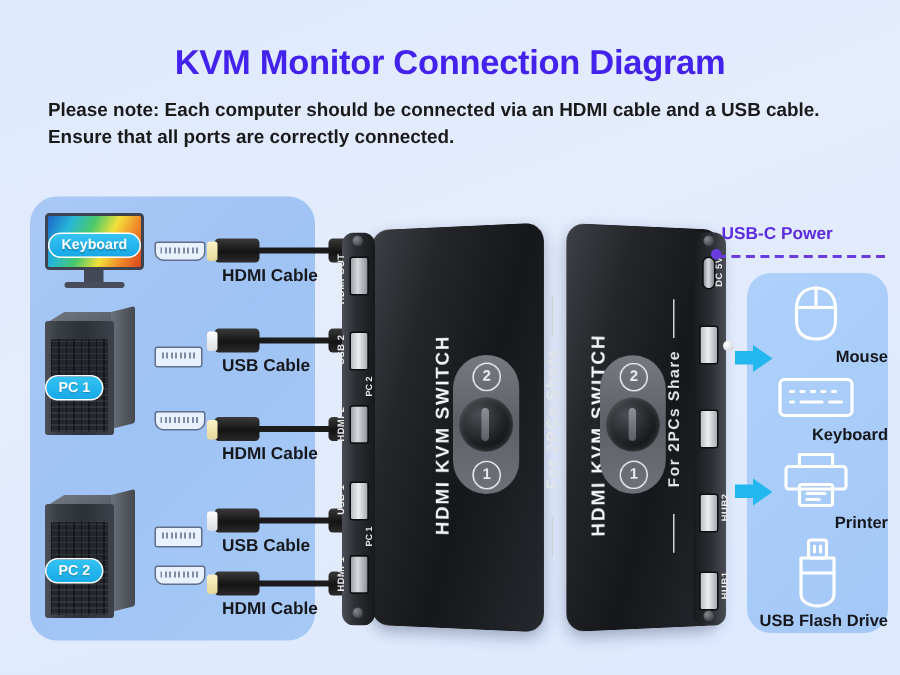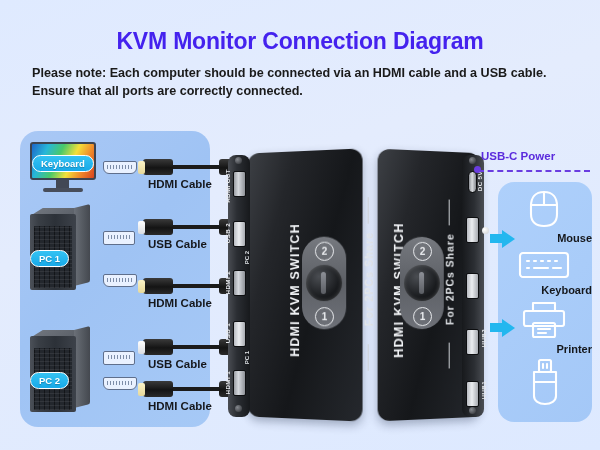--- a/index.html
+++ b/index.html
@@ -505,14 +505,15 @@
   </svg>
   <div class="periph-label" style="left:498px; top:343px;">Printer</div>
 
   <svg class="ico" style="left:530px; top:358px;" width="30" height="48" viewBox="0 0 30 48">
     <rect x="9" y="2" width="12" height="12" rx="1.5"></rect>
     <line x1="13" y1="6" x2="13" y2="10"></line>
     <line x1="17" y1="6" x2="17" y2="10"></line>
     <path d="M4 14 L26 14 L26 38 C26 43 21 46 15 46 C9 46 4 43 4 38 Z"></path>
     <line x1="4" y1="24" x2="26" y2="24"></line>
   </svg>
+  <div class="periph-label" style="left:498px; top:408px;">USB Flash Drive</div>
 
 </div>
 
 </body></html>

